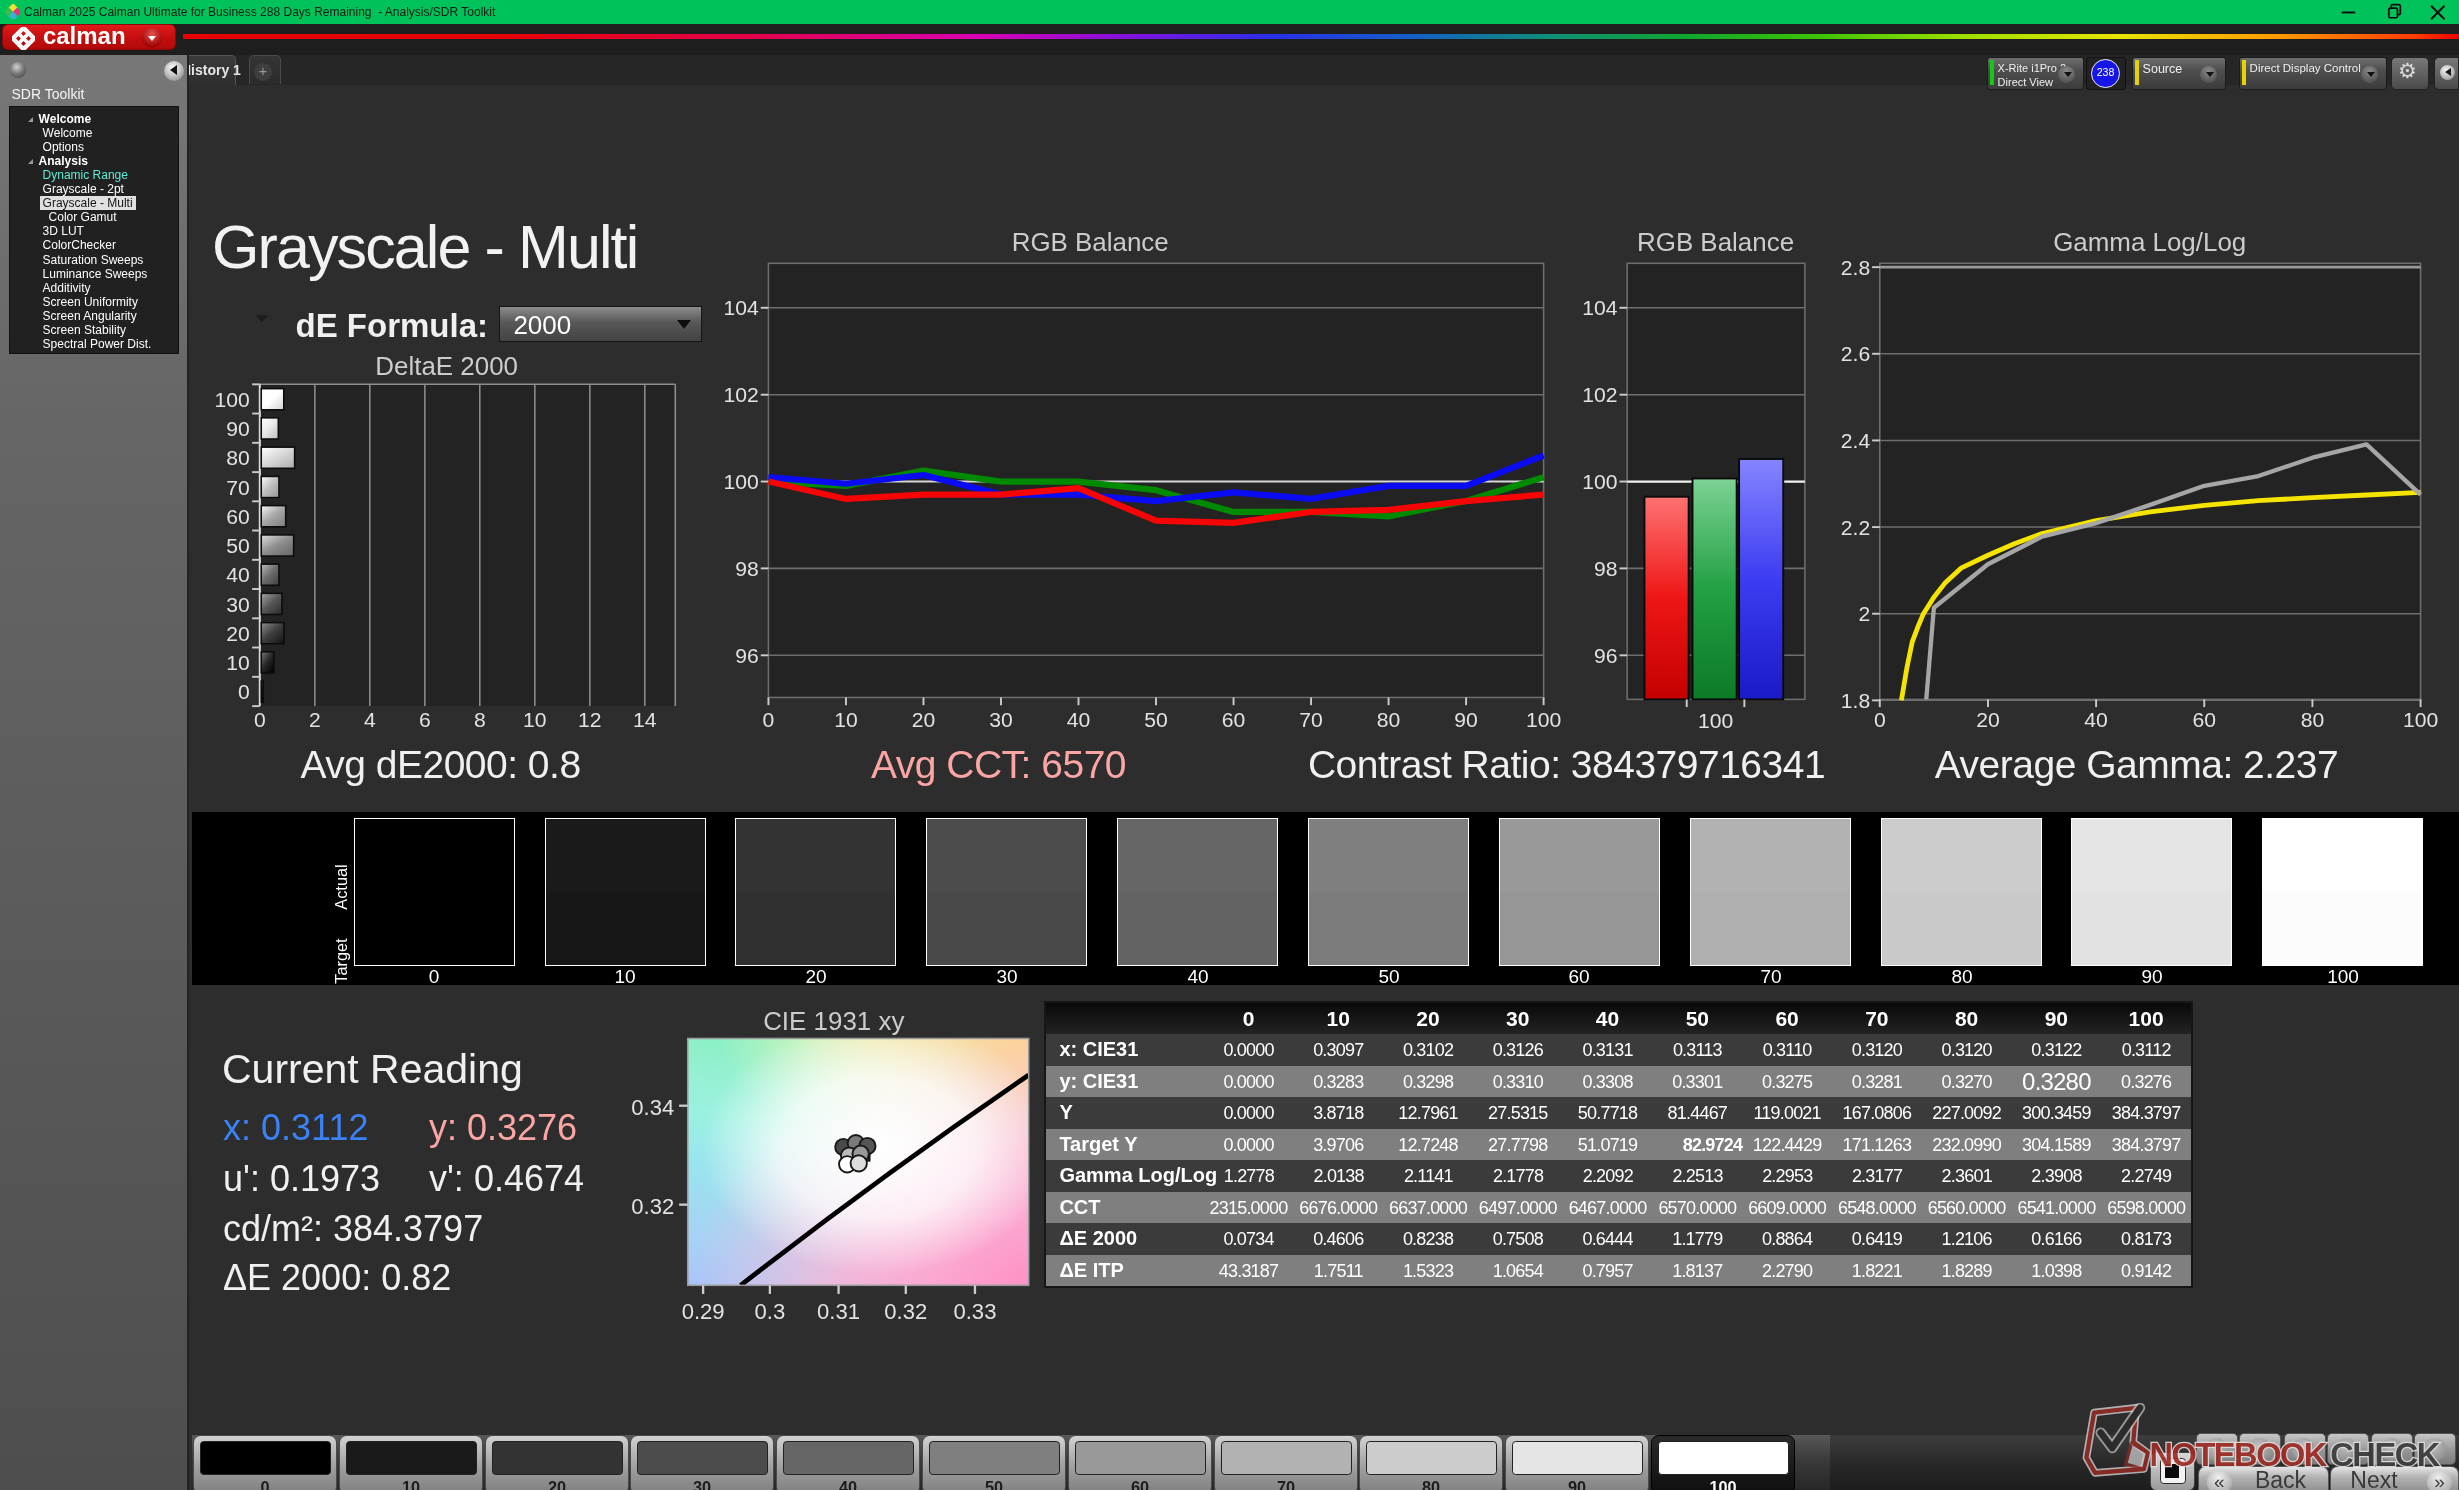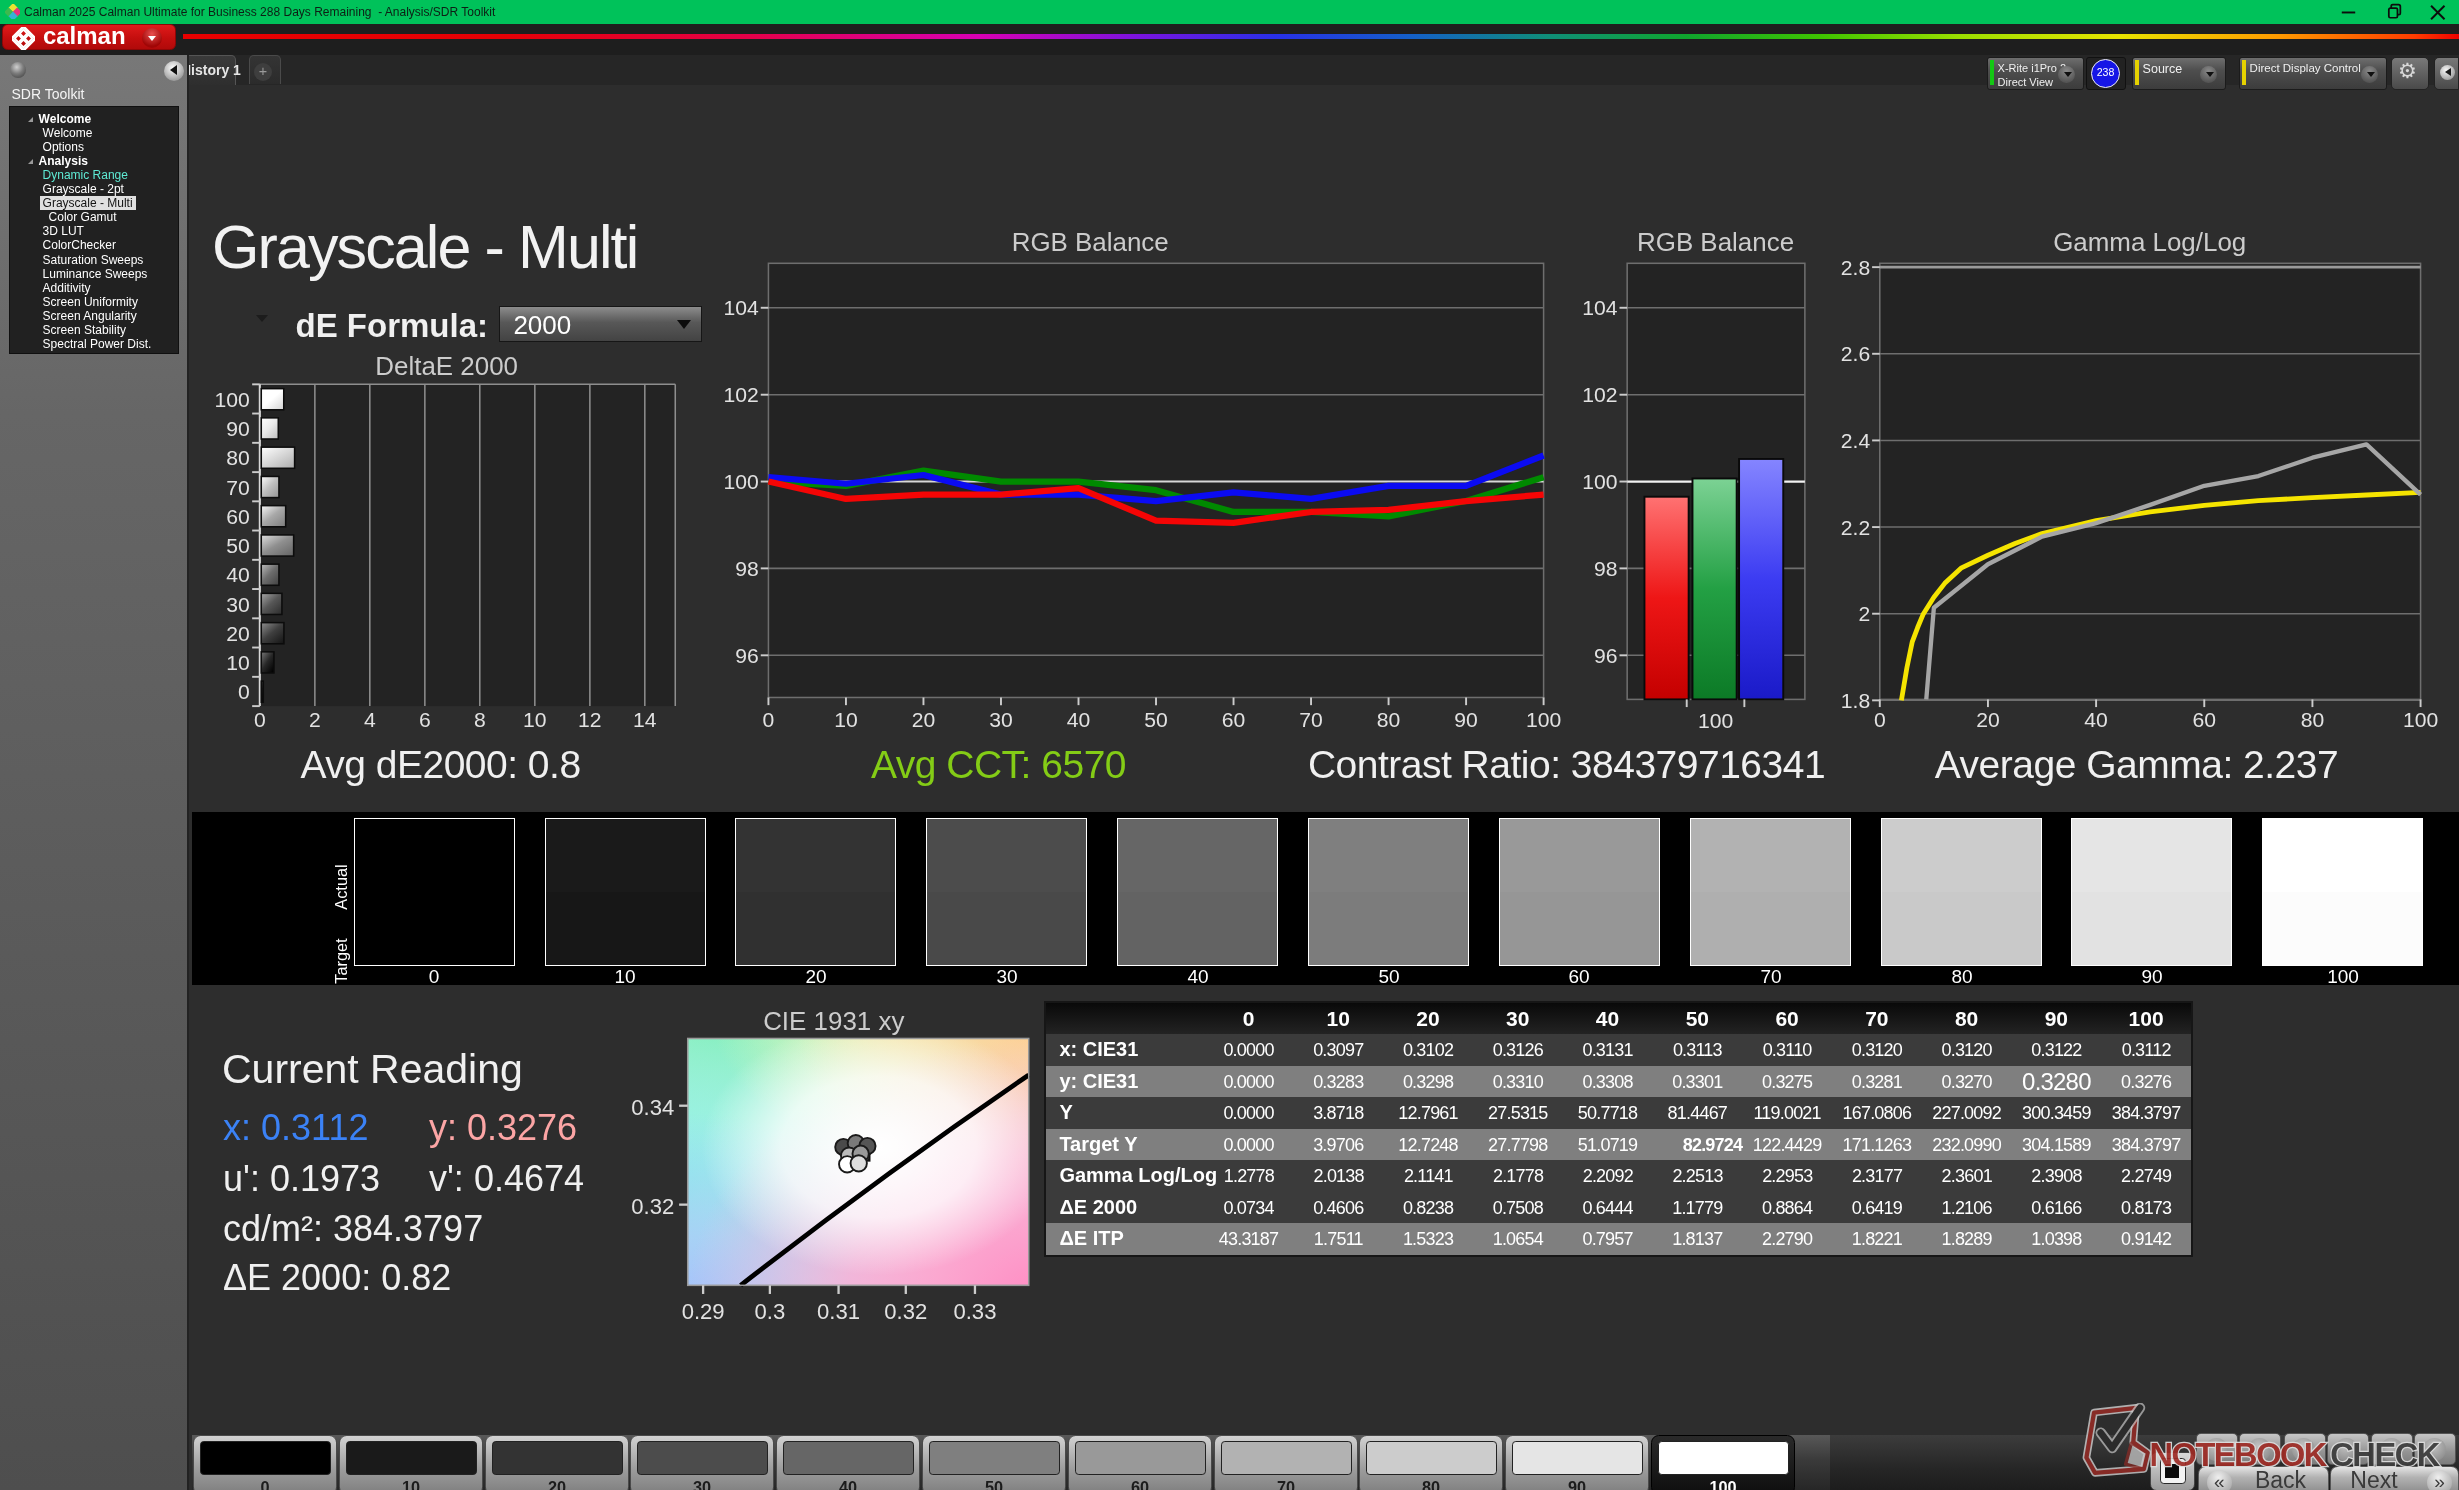--- a/index.html
+++ b/index.html
@@ -383,21 +383,21 @@
 <rect x="888" y="1191" width="17" height="17" fill="none" stroke="#111111" stroke-width="2.5"></rect>
 <circle cx="878" cy="1194" r="8.5" fill="#4a4a4a" stroke="#1a1a1a" stroke-width="2"></circle>
 <circle cx="891" cy="1190" r="8.5" fill="#7a7a7a" stroke="#1a1a1a" stroke-width="2"></circle>
 <circle cx="903" cy="1193" r="8.5" fill="#555555" stroke="#1a1a1a" stroke-width="2"></circle>
 <circle cx="884" cy="1203" r="8.5" fill="#bbbbbb" stroke="#1a1a1a" stroke-width="2"></circle>
 <circle cx="896" cy="1201" r="8.5" fill="#999999" stroke="#1a1a1a" stroke-width="2"></circle>
 <circle cx="882" cy="1212" r="8.5" fill="#ffffff" stroke="#1a1a1a" stroke-width="2"></circle>
 <circle cx="894" cy="1211" r="8.5" fill="#dddddd" stroke="#1a1a1a" stroke-width="2"></circle>
 </svg>
 <div class="abs" style="left:-40px;top:743px;width:961px;font-size:39px;letter-spacing:-0.5px;color:#f0f0f0;text-align:center;">Avg dE2000: 0.8</div>
-<div class="abs" style="left:518px;top:743px;width:961px;font-size:39px;letter-spacing:-0.5px;color:#84cc16;text-align:center;">Avg CCT: 6570</div>
+<div class="abs" style="left:518px;top:743px;width:961px;font-size:39px;letter-spacing:-0.5px;color:#fca5a5;text-align:center;">Avg CCT: 6570</div>
 <div class="abs" style="left:1086px;top:743px;width:961px;font-size:39px;letter-spacing:-0.5px;color:#f0f0f0;text-align:center;">Contrast Ratio: 384379716341</div>
 <div class="abs" style="left:1656px;top:743px;width:961px;font-size:39px;letter-spacing:-0.5px;color:#f0f0f0;text-align:center;">Average Gamma: 2.237</div>
 <div class="abs" style="left:192px;top:812px;width:2267px;height:173px;background:#000;"></div>
 <div class="abs" style="left:330px;top:814px;width:21px;height:75px;">
     <div style="position:absolute;transform:rotate(-90deg) translateX(-50%);transform-origin:0 0;left:1.9px;top:73px;font-size:16.3px;color:#fff;white-space:nowrap;width:67px;text-align:center;">Actual</div>
   </div>
 <div class="abs" style="left:330px;top:888px;width:21px;height:75px;">
     <div style="position:absolute;transform:rotate(-90deg) translateX(-50%);transform-origin:0 0;left:1.9px;top:73px;font-size:16.3px;color:#fff;white-space:nowrap;width:67px;text-align:center;">Target</div>
   </div>
 <div class="abs" style="left:354px;top:818px;width:161px;height:148px;border:1.9px solid #fff;background:linear-gradient(rgb(0,0,0) 0 50%,rgb(0,0,0) 50% 100%);"></div>
@@ -507,20 +507,34 @@
 <div style="width:90px;text-align:center;font-size:18px;letter-spacing:-0.8px;line-height:32px;">2.1141</div>
 <div style="width:90px;text-align:center;font-size:18px;letter-spacing:-0.8px;line-height:32px;">2.1778</div>
 <div style="width:90px;text-align:center;font-size:18px;letter-spacing:-0.8px;line-height:32px;">2.2092</div>
 <div style="width:90px;text-align:center;font-size:18px;letter-spacing:-0.8px;line-height:32px;">2.2513</div>
 <div style="width:90px;text-align:center;font-size:18px;letter-spacing:-0.8px;line-height:32px;">2.2953</div>
 <div style="width:90px;text-align:center;font-size:18px;letter-spacing:-0.8px;line-height:32px;">2.3177</div>
 <div style="width:90px;text-align:center;font-size:18px;letter-spacing:-0.8px;line-height:32px;">2.3601</div>
 <div style="width:90px;text-align:center;font-size:18px;letter-spacing:-0.8px;line-height:32px;">2.3908</div>
 <div style="width:90px;text-align:center;font-size:18px;letter-spacing:-0.8px;line-height:32px;">2.2749</div>
 </div>
+<div style="display:flex;height:31.5px;background:#7f7f7f;color:#fff;">
+<div style="width:158px;font-size:20px;font-weight:bold;line-height:31.5px;padding-left:13.4px;white-space:nowrap;">CCT</div>
+<div style="width:90px;text-align:center;font-size:18px;letter-spacing:-0.8px;line-height:32px;">2315.0000</div>
+<div style="width:90px;text-align:center;font-size:18px;letter-spacing:-0.8px;line-height:32px;">6676.0000</div>
+<div style="width:90px;text-align:center;font-size:18px;letter-spacing:-0.8px;line-height:32px;">6637.0000</div>
+<div style="width:90px;text-align:center;font-size:18px;letter-spacing:-0.8px;line-height:32px;">6497.0000</div>
+<div style="width:90px;text-align:center;font-size:18px;letter-spacing:-0.8px;line-height:32px;">6467.0000</div>
+<div style="width:90px;text-align:center;font-size:18px;letter-spacing:-0.8px;line-height:32px;">6570.0000</div>
+<div style="width:90px;text-align:center;font-size:18px;letter-spacing:-0.8px;line-height:32px;">6609.0000</div>
+<div style="width:90px;text-align:center;font-size:18px;letter-spacing:-0.8px;line-height:32px;">6548.0000</div>
+<div style="width:90px;text-align:center;font-size:18px;letter-spacing:-0.8px;line-height:32px;">6560.0000</div>
+<div style="width:90px;text-align:center;font-size:18px;letter-spacing:-0.8px;line-height:32px;">6541.0000</div>
+<div style="width:90px;text-align:center;font-size:18px;letter-spacing:-0.8px;line-height:32px;">6598.0000</div>
+</div>
 <div style="display:flex;height:31.5px;background:#3b3b3b;color:#fff;">
 <div style="width:158px;font-size:20px;font-weight:bold;line-height:31.5px;padding-left:13.4px;white-space:nowrap;">ΔE 2000</div>
 <div style="width:90px;text-align:center;font-size:18px;letter-spacing:-0.8px;line-height:32px;">0.0734</div>
 <div style="width:90px;text-align:center;font-size:18px;letter-spacing:-0.8px;line-height:32px;">0.4606</div>
 <div style="width:90px;text-align:center;font-size:18px;letter-spacing:-0.8px;line-height:32px;">0.8238</div>
 <div style="width:90px;text-align:center;font-size:18px;letter-spacing:-0.8px;line-height:32px;">0.7508</div>
 <div style="width:90px;text-align:center;font-size:18px;letter-spacing:-0.8px;line-height:32px;">0.6444</div>
 <div style="width:90px;text-align:center;font-size:18px;letter-spacing:-0.8px;line-height:32px;">1.1779</div>
 <div style="width:90px;text-align:center;font-size:18px;letter-spacing:-0.8px;line-height:32px;">0.8864</div>
 <div style="width:90px;text-align:center;font-size:18px;letter-spacing:-0.8px;line-height:32px;">0.6419</div>

